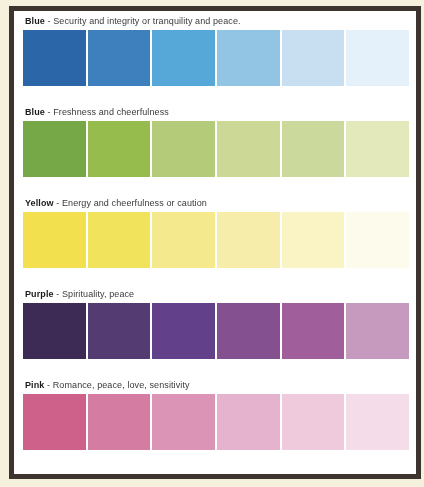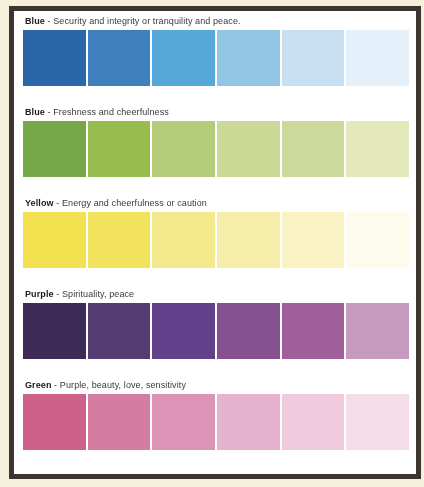--- a/index.html
+++ b/index.html
@@ -135,21 +135,21 @@
             <div class="swatch" style="background: rgb(61, 43, 85);"></div>
             <div class="swatch" style="background: rgb(84, 59, 114);"></div>
             <div class="swatch" style="background: rgb(99, 64, 138);"></div>
             <div class="swatch" style="background: rgb(133, 80, 143);"></div>
             <div class="swatch" style="background: rgb(160, 95, 155);"></div>
             <div class="swatch" style="background: rgb(198, 153, 191);"></div>
           </div>
         </div>
         <div class="section-gap"></div>
         <div class="section">
-          <div class="section-label"><span class="color-name">Green</span><span class="sep"> - </span><span class="meaning">Purple, beauty, love, sensitivity</span></div>
+          <div class="section-label"><span class="color-name">Pink</span><span class="sep"> - </span><span class="meaning">Romance, peace, love, sensitivity</span></div>
           <div class="swatch-row">
             <div class="swatch" style="background: rgb(205, 97, 137);"></div>
             <div class="swatch" style="background: rgb(212, 124, 162);"></div>
             <div class="swatch" style="background: rgb(220, 148, 182);"></div>
             <div class="swatch" style="background: rgb(229, 179, 206);"></div>
             <div class="swatch" style="background: rgb(238, 202, 220);"></div>
             <div class="swatch" style="background: rgb(244, 221, 232);"></div>
           </div>
         </div>
       </div>

